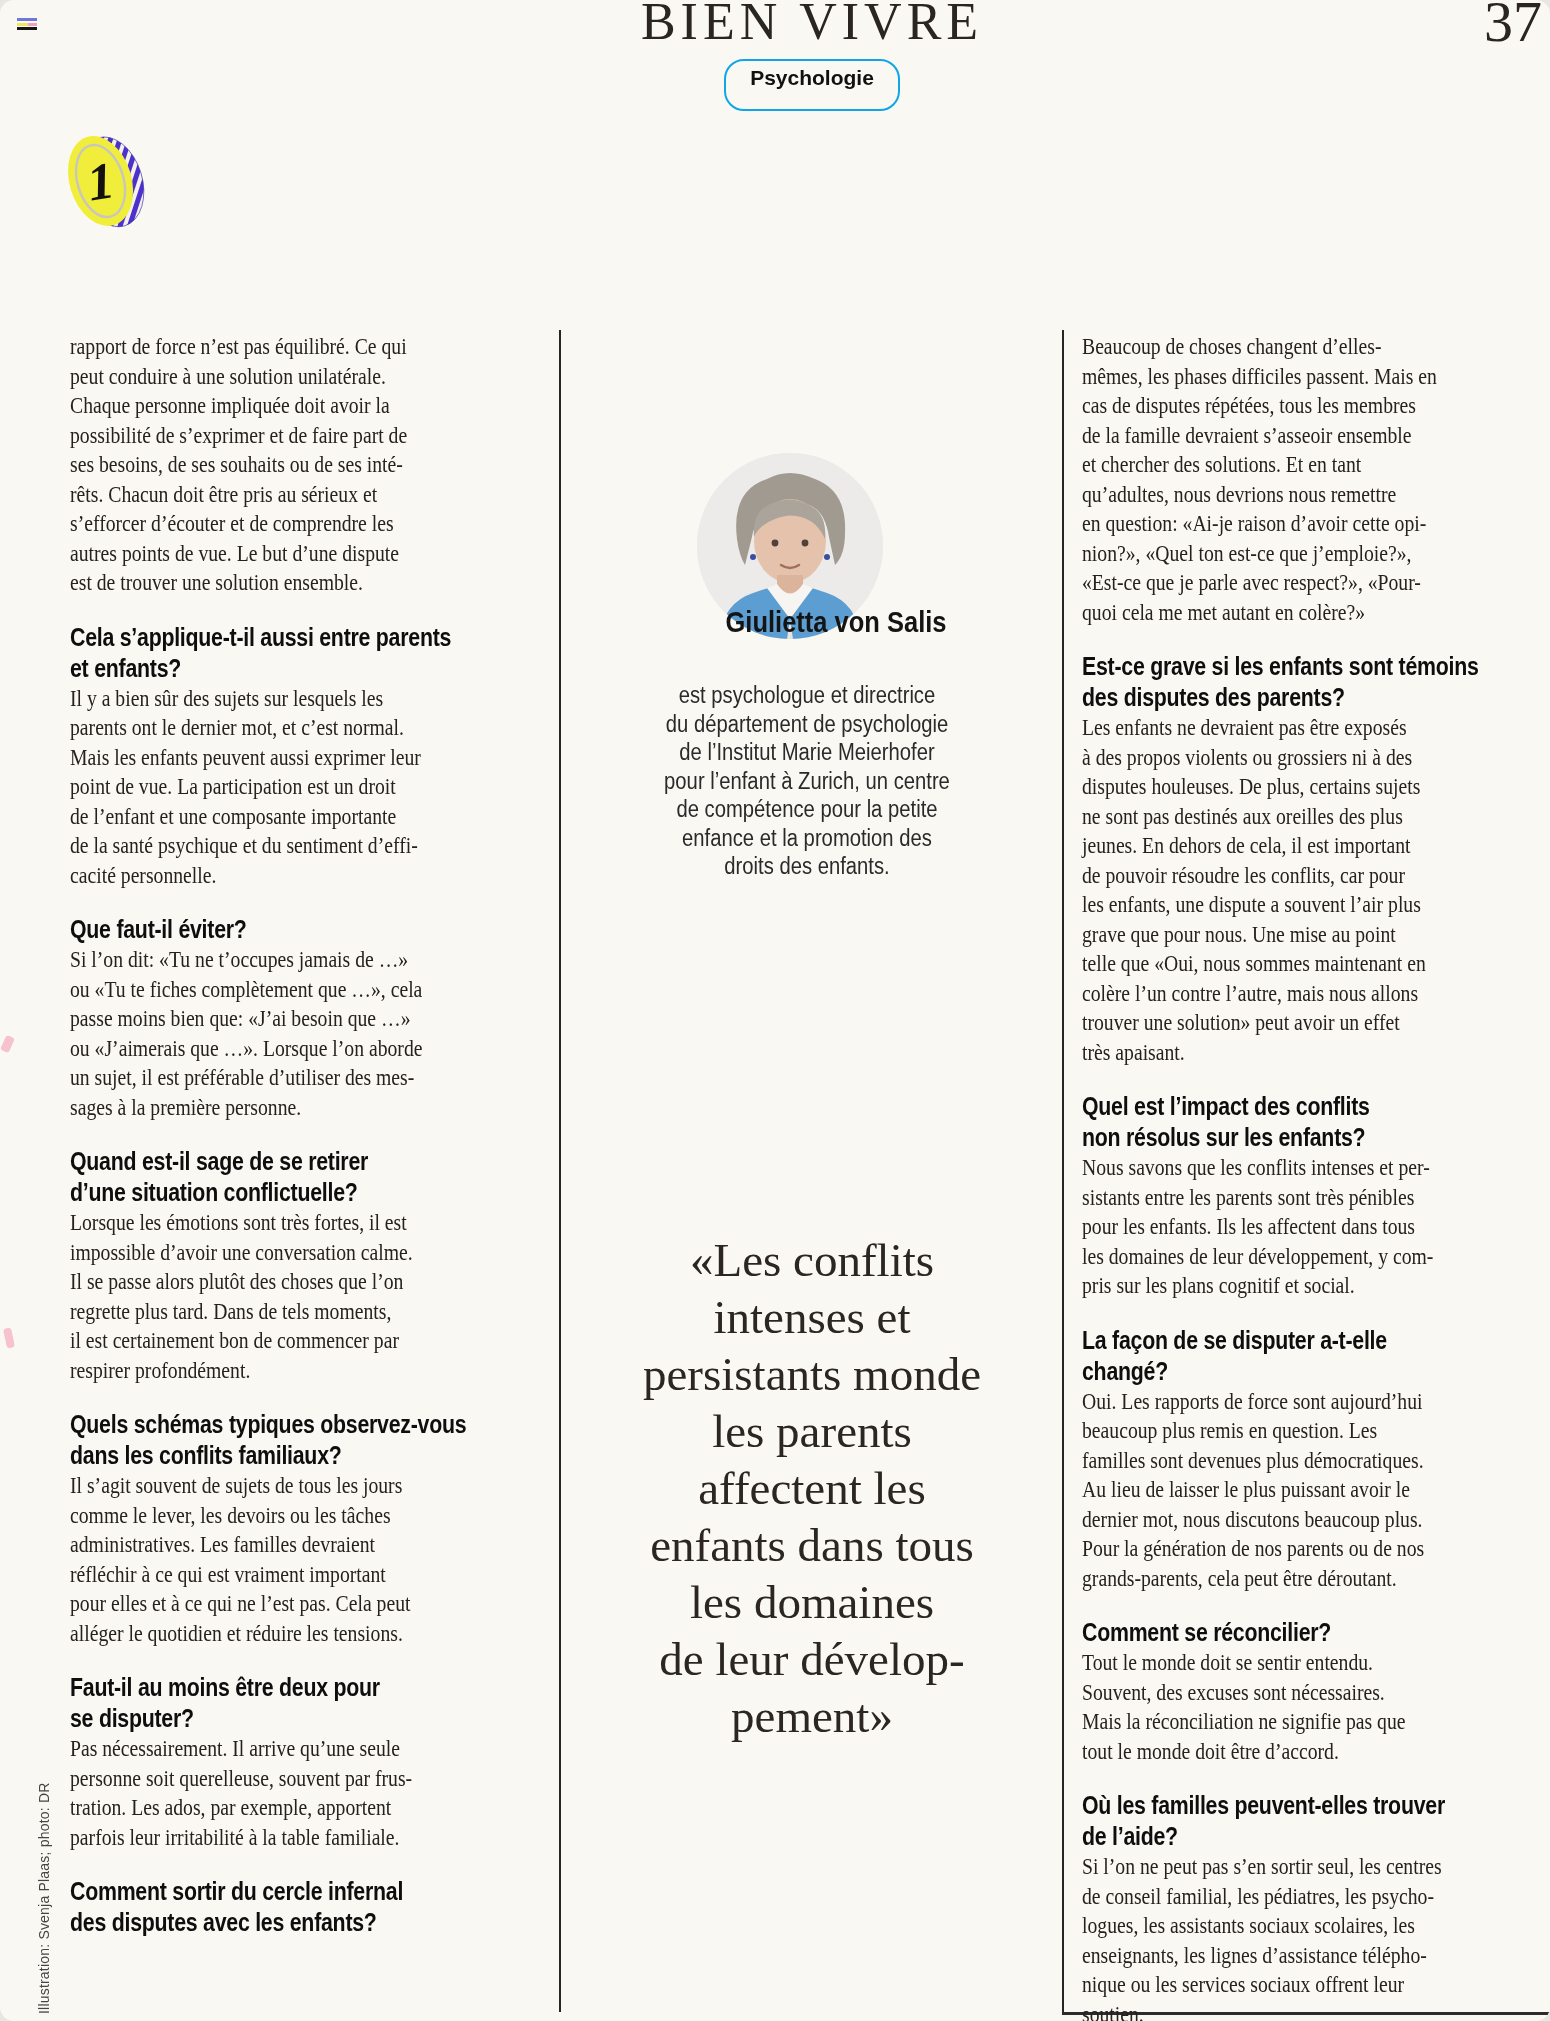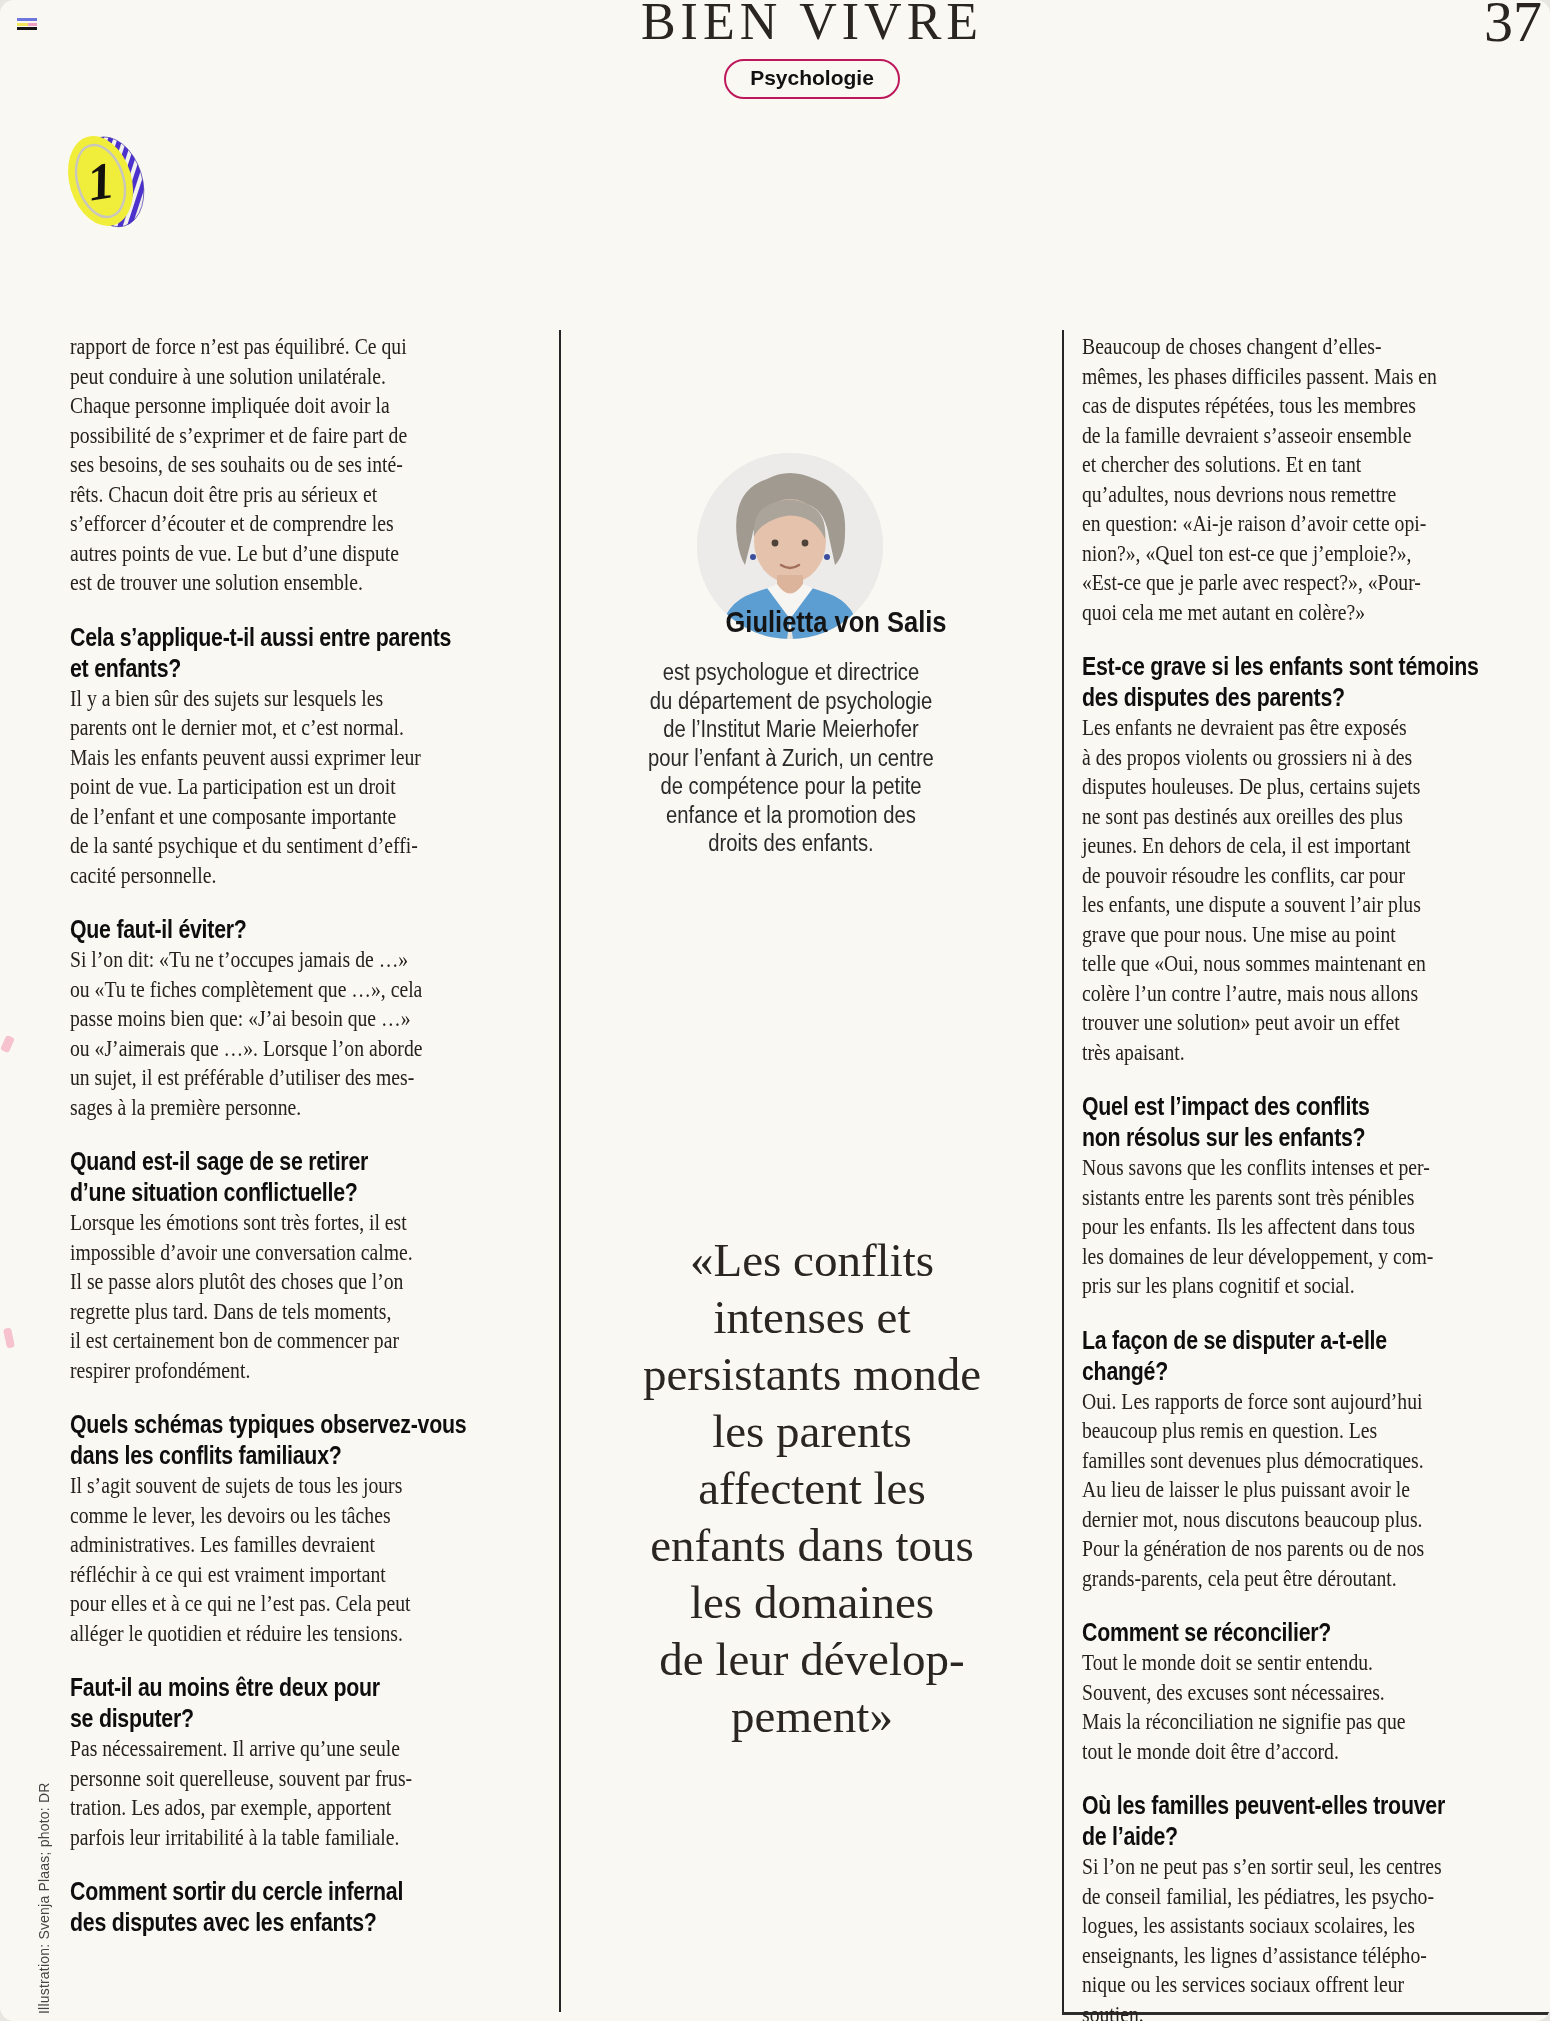--- a/index.html
+++ b/index.html
@@ -6,21 +6,21 @@
   #page{position:relative;width:1550px;height:2021px;background:#faf8f2;overflow:hidden;
         font-family:"Liberation Serif",serif;color:#26211d;border-radius:14px;}
 
   
   .masthead-wrap{position:absolute;left:74px;right:0;top:-6px;text-align:center;}
   .masthead{font-family:"Liberation Serif",serif;font-size:52px;line-height:56px;
             letter-spacing:5px;color:#2a2521;transform:scaleY(1.02);}
   .pagenum{position:absolute;right:8px;top:-8px;font-size:58px;line-height:60px;color:#2a2521;
            font-family:"Liberation Serif",serif;}
   .pill-wrap{position:absolute;left:74px;right:0;top:59px;text-align:center;}
-  .pill{display:inline-block;border:2px solid #be185d;border-radius:20px;padding:5px 24px 7px;
+  .pill{display:inline-block;border:2px solid #0ea5e9;border-radius:20px;padding:5px 24px 19px;
         font-family:"Liberation Sans",sans-serif;font-weight:bold;font-size:21px;color:#111;
         background:transparent;}
   .regmark{position:absolute;left:17px;top:18px;width:20px;height:13px;}
   .regmark div{height:3px;margin-bottom:1.5px;}
   .regmark .r1{background:#6d77de;}
   .regmark .r2{background:linear-gradient(90deg,#f2e65a 0 55%,#f0a0c4 55% 100%);}
   .regmark .r3{background:#161616;}
 
   
   .coin{position:absolute;left:56px;top:124px;width:96px;height:116px;}
@@ -42,21 +42,21 @@
                  line-height:31px;letter-spacing:-0.3px;color:#0e0e0e;}
   .line{white-space:nowrap;transform:scaleX(0.82);transform-origin:0 50%;}
 
   
   .photo{position:absolute;left:697px;top:453px;width:186px;height:186px;border-radius:50%;
          overflow:hidden;background:#ecebe9;}
   .profile-name-wrap{position:absolute;left:562px;top:604px;width:548px;text-align:center;}
   .profile-name .line{font-family:"Liberation Sans",sans-serif;font-weight:bold;font-size:30px;
                       line-height:36px;color:#141414;transform:scaleX(0.85);transform-origin:50% 50%;
                       text-align:center;}
-  .profile-bio{position:absolute;left:562px;top:658px;width:458px;}
+  .profile-bio{position:absolute;left:562px;top:681px;width:458px;padding-left:16px;}
   .profile-bio .line{font-family:"Liberation Sans",sans-serif;font-size:23px;line-height:28.5px;
                      color:#2a2a2a;transform:scaleX(0.88);transform-origin:50% 50%;text-align:center;}
 
   
   .quote{position:absolute;left:542px;top:1232px;width:540px;}
   .quote .line{font-family:"Liberation Serif",serif;font-size:47px;line-height:57px;color:#2b2622;
                transform:none;text-align:center;white-space:nowrap;}
 
   
   .credit{position:absolute;left:36px;top:2014px;transform:rotate(-90deg);transform-origin:0 0;

